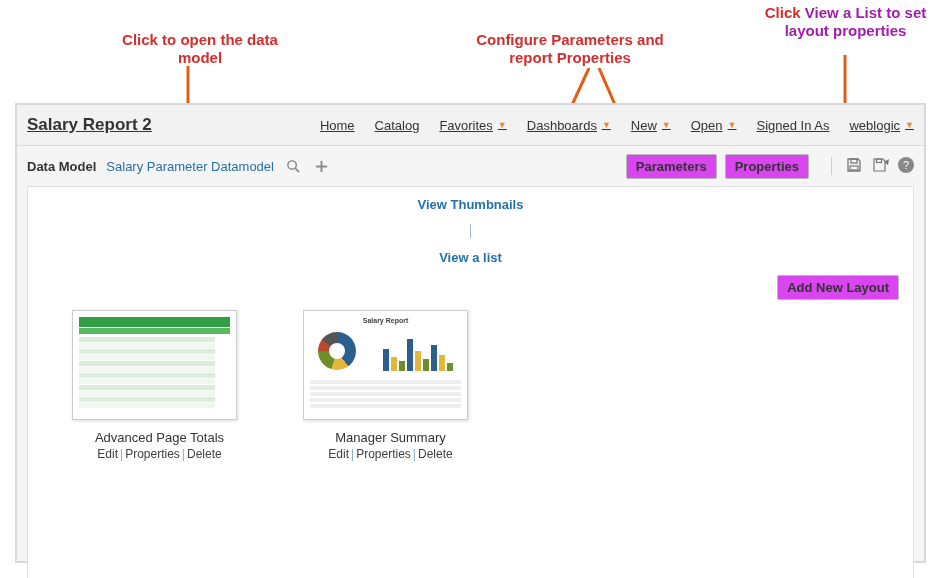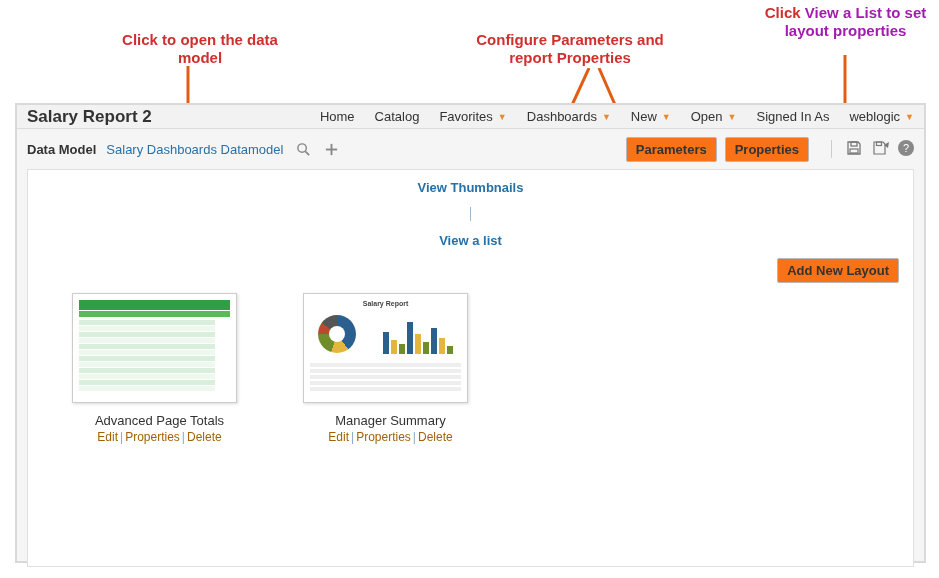--- a/index.html
+++ b/index.html
@@ -3,46 +3,46 @@
 <meta charset="utf-8">
 <style>
   * { box-sizing: border-box; }
   body { margin: 0; font-family: Arial, Helvetica, sans-serif; font-size: 13px; background: #fff; color: #333; width: 939px; height: 578px; position: relative; }
   .annot { position: absolute; color: #d12f2f; font-weight: bold; font-size: 15px; text-align: center; line-height: 1.2; pointer-events: none; }
   .annot .black { color: #a21caf; font-weight: bold; }
   .arrow { position: absolute; pointer-events: none; }
   .arrow-line { stroke: #e35c14; stroke-width: 3; fill: none; }
   .arrow-head { fill: #e35c14; }
   .app-frame { position: absolute; left: 15px; top: 103px; width: 911px; height: 460px; border: 2px solid #d9d9d9; background: #f5f5f5; }
-  .app-header { height: 24px; background: #f2f2f2; border-bottom: 1px solid #dcdcdc; display: flex; align-items: center; padding: 0 10px; }
+  .app-header { height: 41px; background: #f2f2f2; border-bottom: 1px solid #dcdcdc; display: flex; align-items: center; padding: 0 10px; text-decoration: underline; }
   .report-title { font-weight: bold; font-size: 17px; }
   .top-nav { margin-left: auto; display: flex; gap: 20px; align-items: center; font-size: 13px; }
   .top-nav .nav-item { color: #333; cursor: pointer; display: inline-flex; align-items: center; gap: 3px; }
   .tri-down { font-size: 9px; color: #e88b2e; margin-left: 2px; }
   .dm-row { height: 40px; display: flex; align-items: center; padding: 0 10px; }
   .dm-label { font-weight: bold; color: #333; margin-right: 10px; }
   .dm-link { color: #2671a9; cursor: pointer; }
   .dm-icons { display: inline-flex; gap: 12px; margin-left: 12px; }
   .dm-icons .ico { width: 16px; height: 16px; color: #888; cursor: pointer; display: inline-flex; align-items: center; justify-content: center; }
-  .btn { background: #f97316; border: 1px solid #b7b7b7; border-radius: 2px; padding: 4px 9px; font-size: 13px; font-weight: bold; color: #333; cursor: pointer; }
+  .btn { background: #d946ef; border: 1px solid #b7b7b7; border-radius: 2px; padding: 4px 9px; font-size: 13px; font-weight: bold; color: #333; cursor: pointer; }
   .toolbox { margin-left: auto; display: flex; gap: 8px; align-items: center; }
   .tool-icons { display: flex; gap: 8px; margin-left: 14px; border-left: 1px solid #ccc; padding-left: 14px; }
   .tool-icons .ico { width: 18px; height: 18px; color: #777; cursor: pointer; }
   .tool-icons .help { width: 16px; height: 16px; border-radius: 50%; background: #888; color: #fff; font-size: 11px; display: flex; align-items: center; justify-content: center; cursor: pointer; }
   .inner-panel { margin: 0 10px 10px 10px; background: #fff; border: 1px solid #e0e0e0; padding: 10px 14px; height: 398px; position: relative; }
   .panel-top { display: flex; justify-content: flex-end; gap: 12px; align-items: center; flex-direction: column; }
   .link-blue { color: #2671a9; font-weight: bold; cursor: pointer; }
   .divider-v { width: 1px; height: 14px; background: #9eb8cd; }
   .add-layout-row { display: flex; justify-content: flex-end; margin-top: 10px; }
   .layouts { display: flex; gap: 56px; margin-top: 10px; margin-left: 30px; }
   .layout-card { width: 175px; text-align: center; }
   .thumb { width: 165px; height: 110px; border: 1px solid #ccc; background: #fff; box-shadow: 1px 1px 3px rgba(0,0,0,0.15); position: relative; overflow: hidden; }
   .layout-title { margin-top: 10px; color: #333; }
   .layout-actions { margin-top: 2px; font-size: 12px; }
-  .layout-actions .la { color: #a16207; cursor: pointer; }
+  .layout-actions .la { color: #404040; cursor: pointer; }
   .layout-actions .sep { color: #88a8c2; margin: 0 2px; }
   
   .thumb1-head { height: 10px; background: #2f9e44; margin: 6px 6px 0 6px; }
   .thumb1-sub  { height: 6px; background: #5cb85c; margin: 1px 6px 3px 6px; }
   .thumb1-grid { margin: 0 6px; display: flex; }
   .thumb1-grid .col { flex: 1; }
   .thumb1-grid .row { height: 5px; margin-bottom: 1px; }
   .ra { background: #d9efdb; } .rb { background: #eef8ee; }
   .thumb1-grid .col2 .row { width: 80%; }
   
@@ -116,21 +116,21 @@
       <span class="nav-item">Signed In As</span>
       <span class="nav-item">
           <span>weblogic</span>
           <span class="tri-down">▼</span>
         </span>
     </div>
   </div>
 
   <div class="dm-row">
     <span class="dm-label">Data Model</span>
-    <span class="dm-link">Salary Dashboards Datamodel</span>
+    <span class="dm-link">Salary Parameter Datamodel</span>
     <span class="dm-icons">
       <span class="ico">
         <svg width="15" height="15" viewBox="0 0 16 16">
             <circle cx="6.5" cy="6.5" r="4.5" stroke="#888" stroke-width="1.5" fill="none"></circle>
             <line x1="10" y1="10" x2="14" y2="14" stroke="#888" stroke-width="1.8"></line>
           </svg>
       </span>
       <span class="ico">
         <svg width="15" height="15" viewBox="0 0 16 16">
             <line x1="8" y1="2" x2="8" y2="14" stroke="#888" stroke-width="2"></line>

